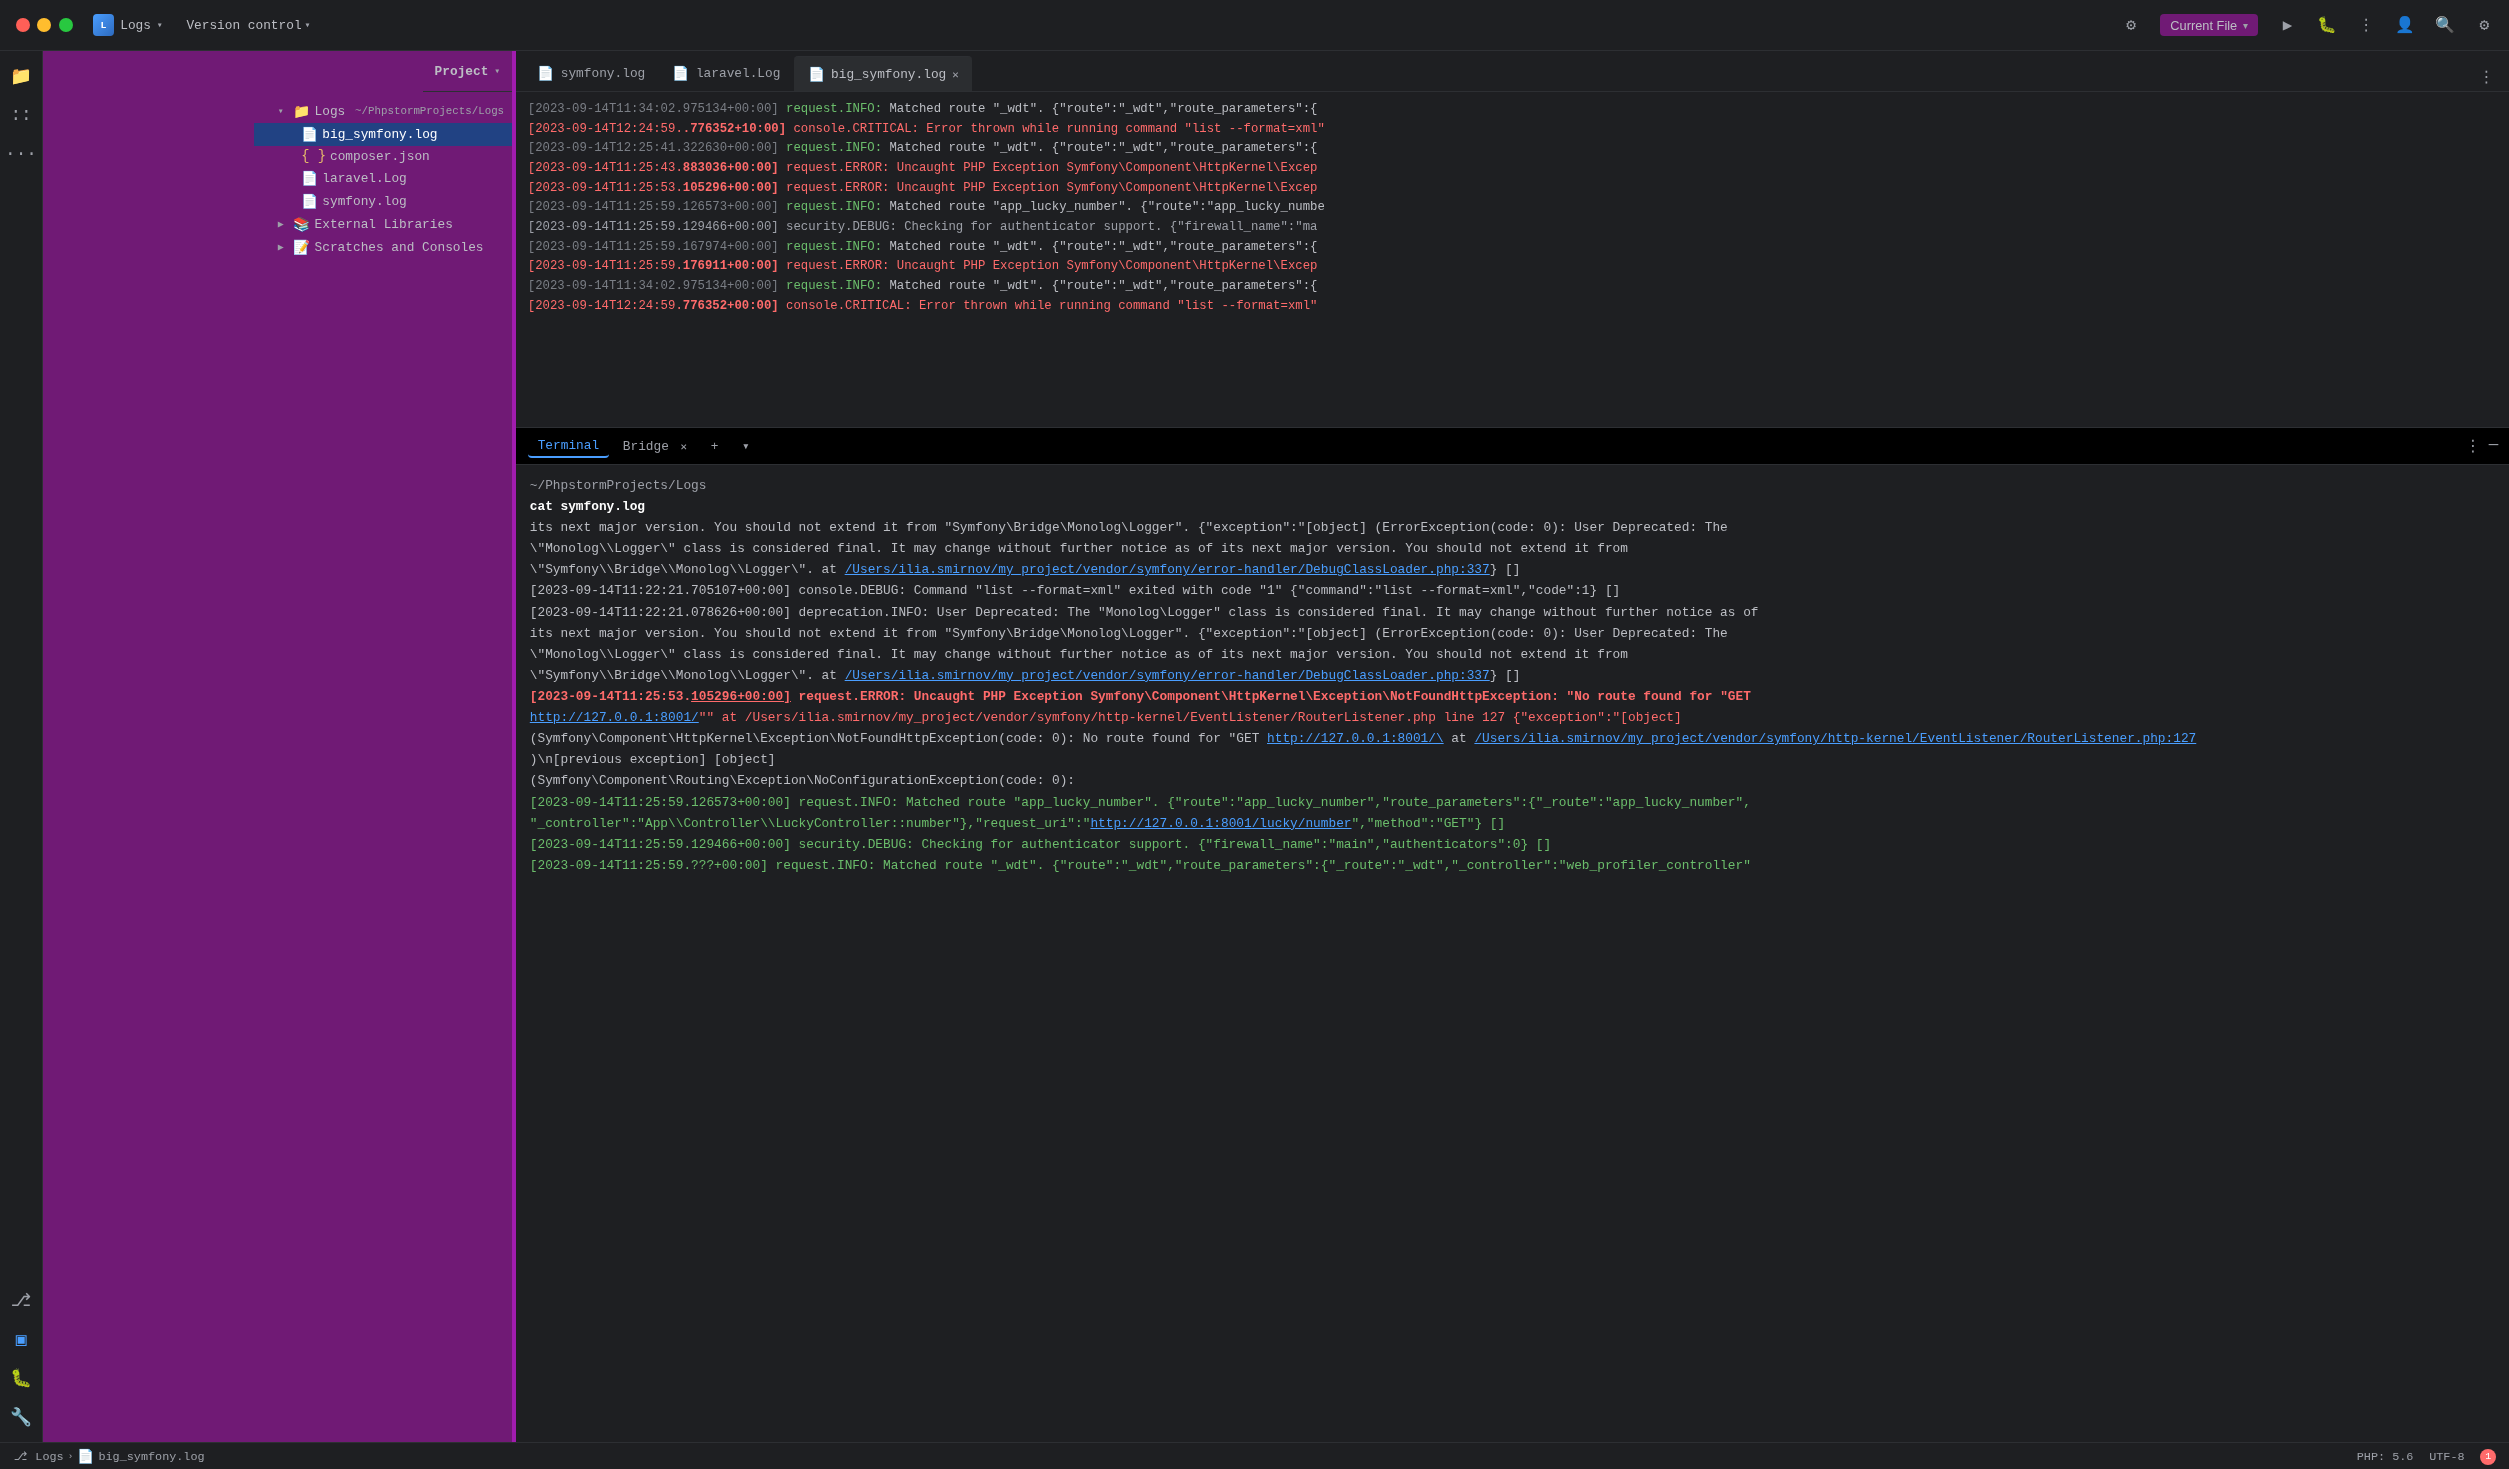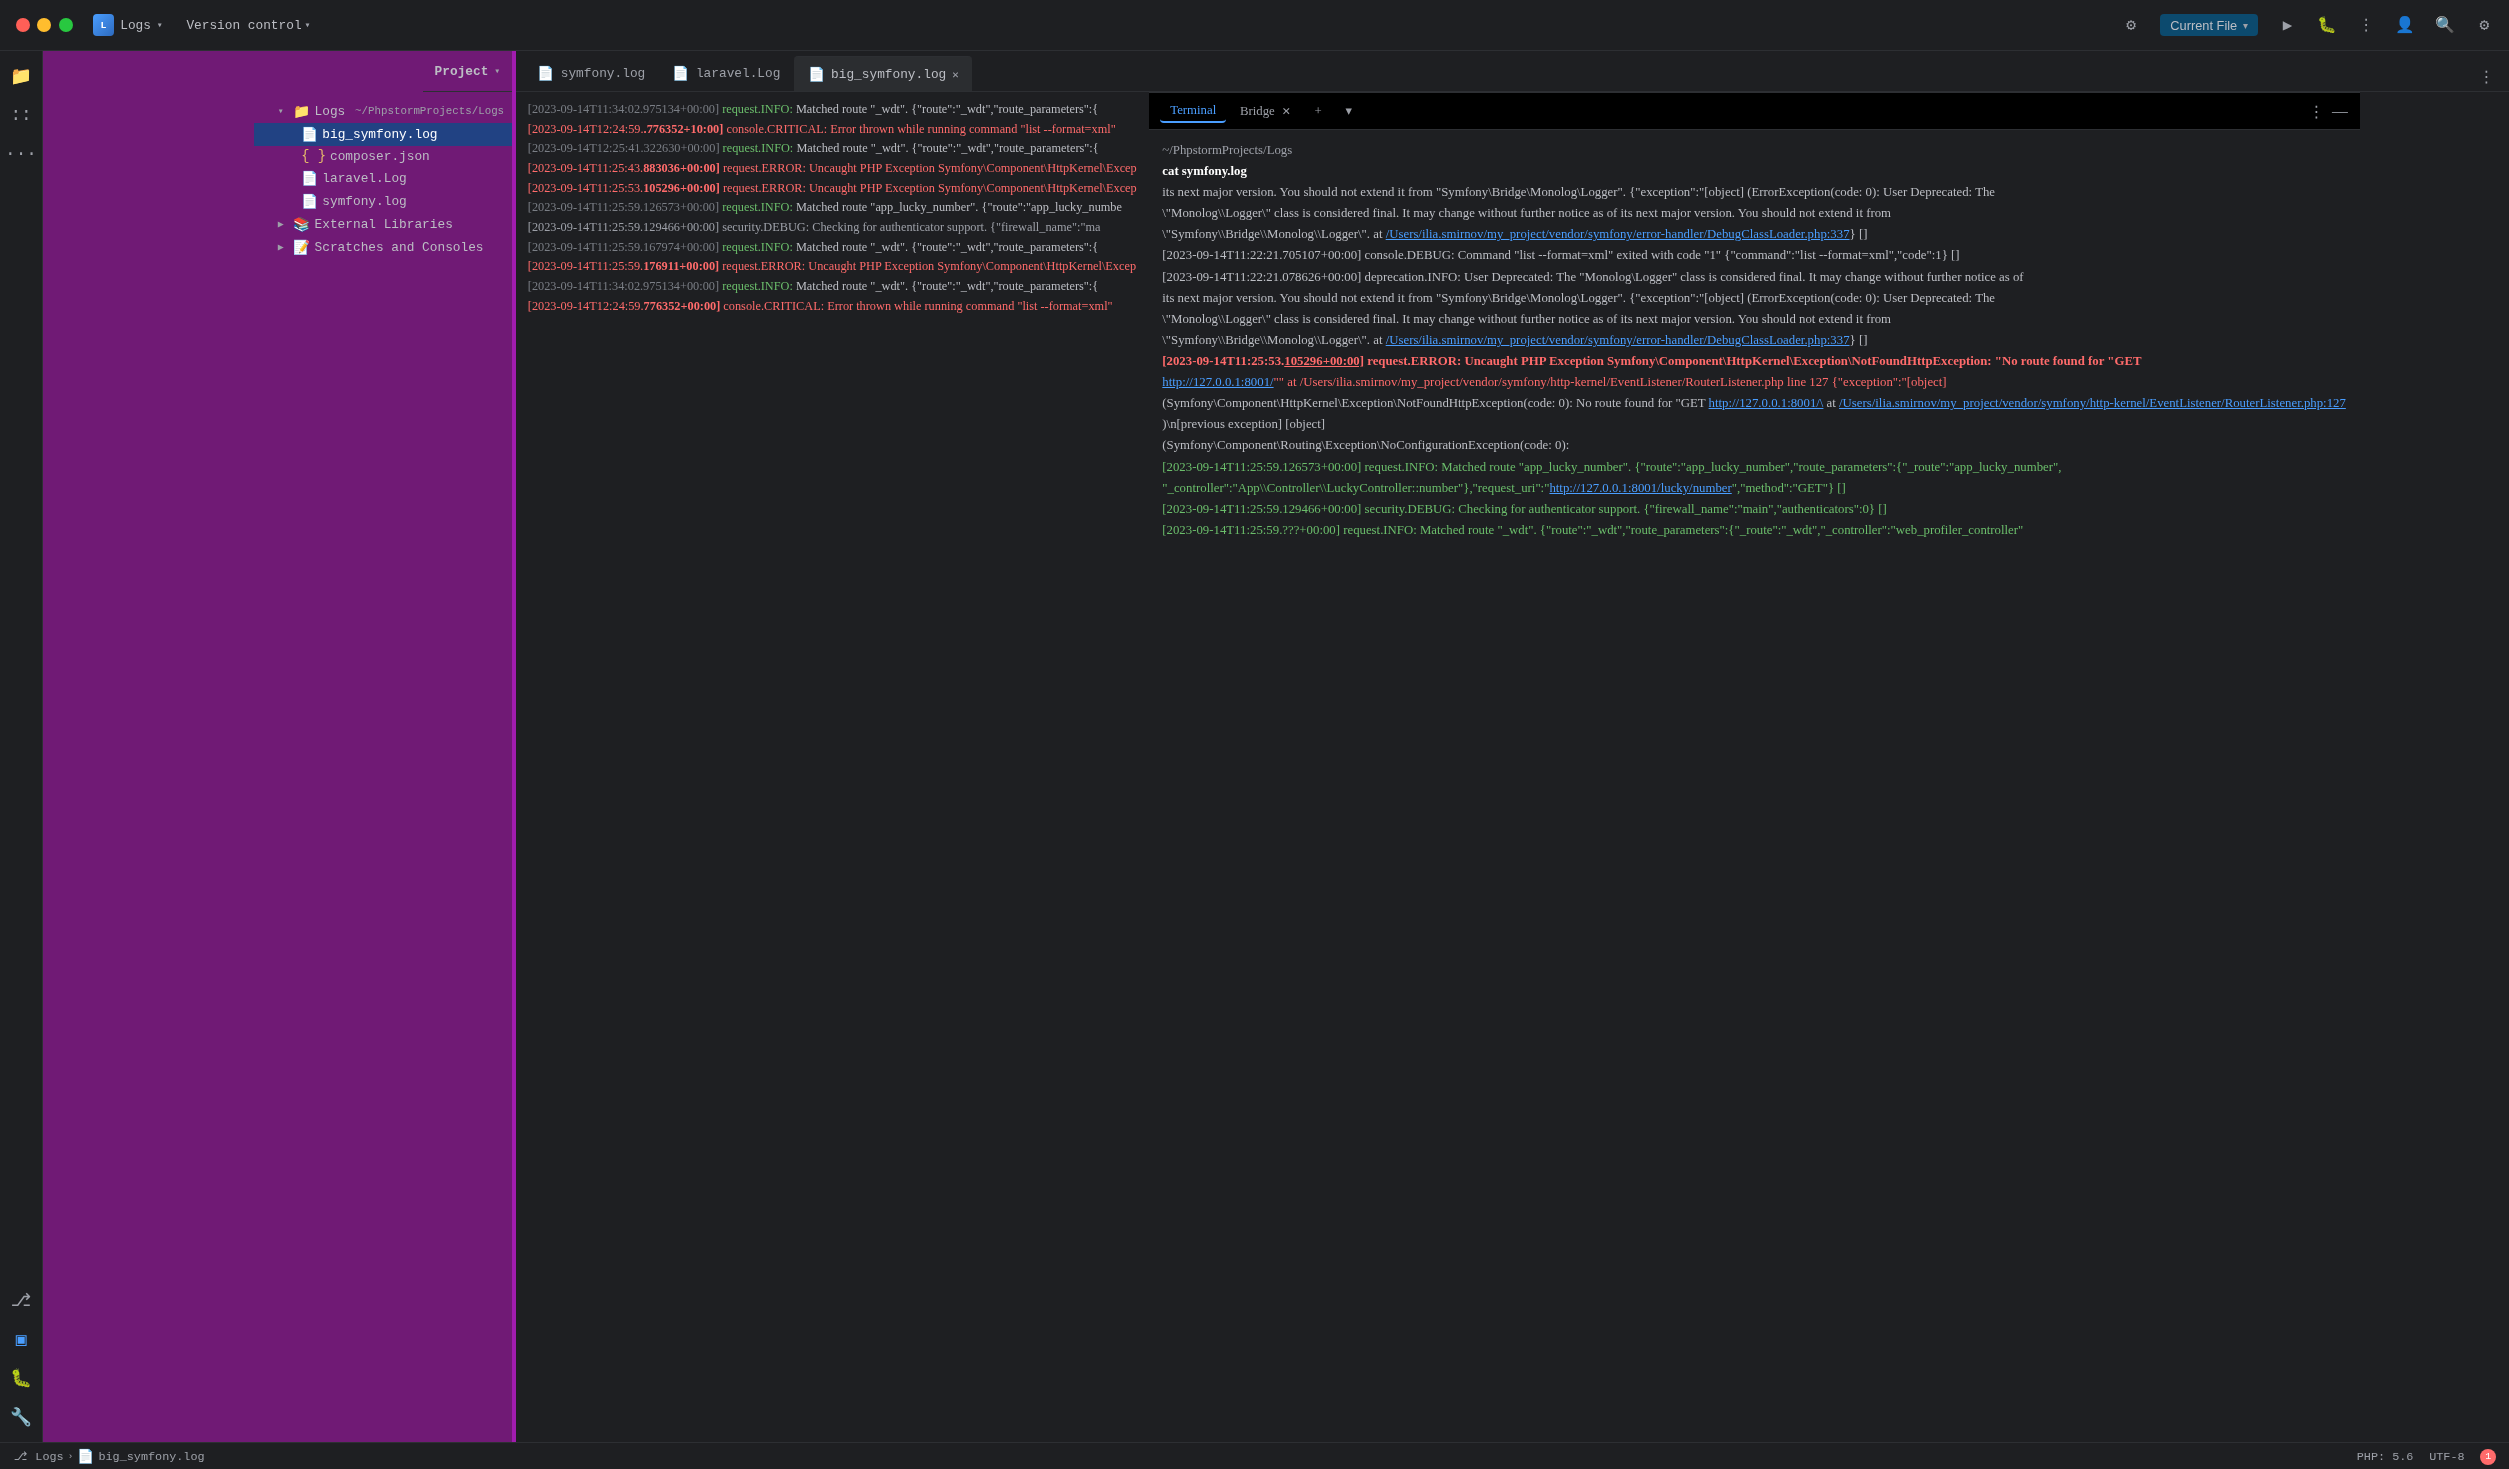--- a/index.html
+++ b/index.html
@@ -75,21 +75,21 @@
       width: 19.7px;
       height: 19.7px;
       display: flex;
       align-items: center;
       justify-content: center;
       color: #9da0a8;
       font-size: 15.8px;
       cursor: pointer;
     }
     .current-file-btn {
-      background: #0c4a6e;
+      background: #701a75;
       border: none;
       color: #bcbec4;
       padding: 3.9px 9.9px;
       border-radius: 3.9px;
       font-size: 12.8px;
       cursor: pointer;
       display: flex;
       align-items: center;
       gap: 5.9px;
     }
@@ -224,22 +224,21 @@
       font-size: 15.8px;
       padding: 3.9px 7.9px;
       cursor: pointer;
     }
 
     
     .editor-area {
       flex: 1;
       overflow: hidden;
       display: flex;
-      flex-direction: row;
-      font-family: Liberation Serif, serif;
+      flex-direction: column;
     }
     .log-content {
       flex: 1;
       overflow-y: auto;
       padding: 7.9px 11.8px;
       background: #1e1f22;
       font-size: 12.3px;
       line-height: 1.6;
     }
     .log-line {

